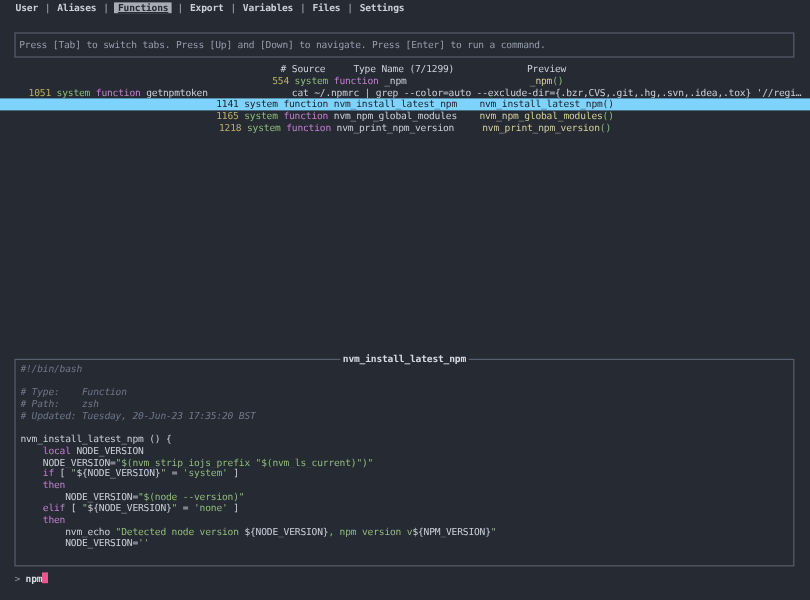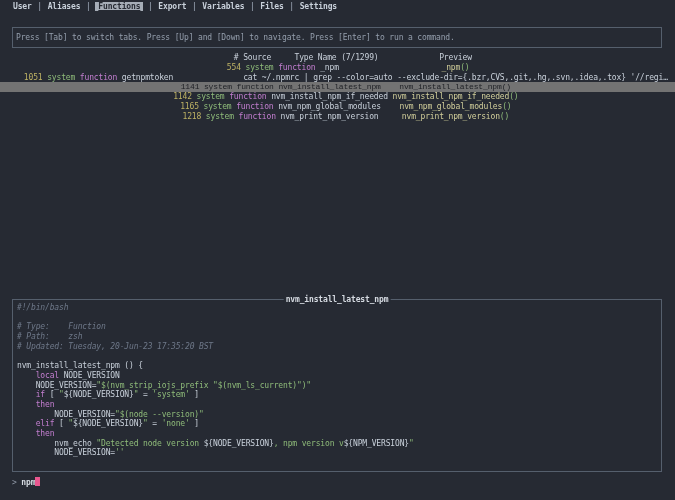--- a/index.html
+++ b/index.html
@@ -32,21 +32,21 @@
     padding-left:12px;overflow:hidden;text-align:center;
   }
   .c-num{color:#beb264;margin-top:16px;}
   .c-src{color:#8fbc7a;}
   .c-typ{color:#c47fd1;}
   .c-pln{color:#c9d1db;}
   .c-fn{color:#d2cf9b;}
   .c-str{color:#8fbc7a;}
   .c-kw{color:#c47fd1;}
   .c-cmt{color:#6e7889;font-style:italic;}
-  .row.sel{background:#737373;font-family:Liberation Mono, monospace;}
+  .row.sel{background:#7dd3fc;}
   .row.sel span{color:#1d1f24;}
   
   .pane{
     position:absolute;top:299px;left:12px;right:13px;height:173px;
     border:1px solid #555f6d;box-sizing:border-box;
   }
   .pane-title{
     position:absolute;top:-5px;left:50%;transform:translateX(-50%);
     background:#262a33;padding:0 2px;color:#d6dbe2;font-weight:bold;
     white-space:pre;line-height:10px;
@@ -71,21 +71,20 @@
 <div class="tab-bar"><span class="tab">User</span><span class="tab-sep"> | </span><span class="tab">Aliases</span><span class="tab-sep"> | </span><span class="tab sel">Functions</span><span class="tab-sep"> | </span><span class="tab">Export</span><span class="tab-sep"> | </span><span class="tab">Variables</span><span class="tab-sep"> | </span><span class="tab">Files</span><span class="tab-sep"> | </span><span class="tab">Settings</span></div>
 
 <div class="help-box"><span>Press [Tab] to switch tabs. Press [Up] and [Down] to navigate. Press [Enter] to run a command.</span></div>
 
 <div class="table-wrap">
   <div class="hdr-row"><span class="c-pln">    # Source     Type Name (7/1299)             Preview</span></div>
   <div>
       <div class="row"><span class="c-num">  554 </span><span class="c-src">system </span><span class="c-typ">function </span><span class="c-pln">_npm                      </span><span class="c-fn">_npm</span><span class="c-str">()</span></div>
       <div class="row"><span class="c-num"> 1051 </span><span class="c-src">system </span><span class="c-typ">function </span><span class="c-pln">getnpmtoken               </span><span class="c-pln">cat ~/.npmrc | grep --color=auto --exclude-dir={.bzr,CVS,.git,.hg,.svn,.idea,.tox} '//regi…</span></div>
       <div class="row sel"><span class="c-num"> 1141 </span><span class="c-src">system </span><span class="c-typ">function </span><span class="c-pln">nvm_install_latest_npm    </span><span class="c-fn">nvm_install_latest_npm</span><span class="c-str">()</span></div>
-      <div class="row"><span class="c-num"> 1142 </span><span class="c-src">system </span><span class="c-typ">function </span><span class="c-pln">nvm_install_npm_if_needed </span><span class="c-fn">nvm_install_npm_if_needed</span><span class="c-str">()</span></div>
       <div class="row"><span class="c-num"> 1165 </span><span class="c-src">system </span><span class="c-typ">function </span><span class="c-pln">nvm_npm_global_modules    </span><span class="c-fn">nvm_npm_global_modules</span><span class="c-str">()</span></div>
       <div class="row"><span class="c-num"> 1218 </span><span class="c-src">system </span><span class="c-typ">function </span><span class="c-pln">nvm_print_npm_version     </span><span class="c-fn">nvm_print_npm_version</span><span class="c-str">()</span></div>
     </div>
 </div>
 
 <div class="pane">
   <span class="pane-title">nvm_install_latest_npm</span>
   <div class="code">
       <div class="code-line"><span class="c-cmt">#!/bin/bash</span></div>
       <div class="code-line">&nbsp;</div>

